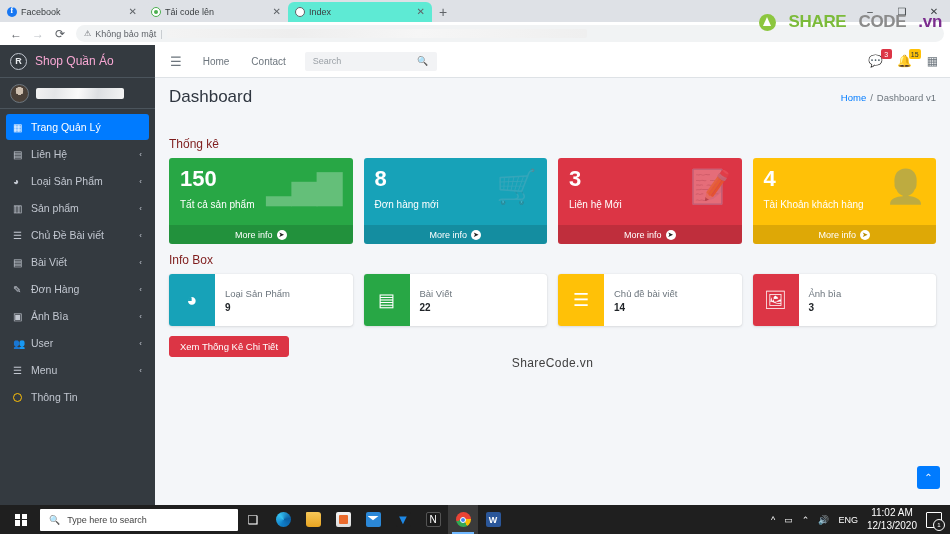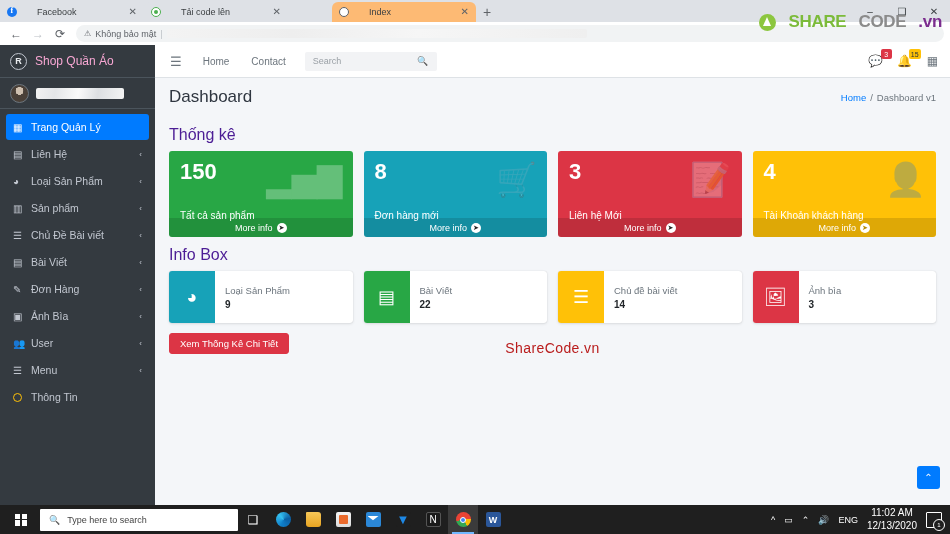--- a/index.html
+++ b/index.html
@@ -8,25 +8,25 @@
     font-family: "Liberation Sans", sans-serif;
     overflow: hidden;
     background: #fff;
   }
 
   
   .browser-chrome { width: 950px; background: #dee1e6; }
   .tabstrip { height: 22px; display: flex; align-items: flex-end; position: relative; }
   .tab {
     height: 20px; width: 144px; display: flex; align-items: center;
-    gap: 20px; padding: 0 7px; font-size: 9px; color: #3c4043;
+    gap: 4px; padding: 0 7px; font-size: 9px; color: #3c4043;
     border-radius: 6px 6px 0 0; position: relative;
   }
   .tab.inactive { background: #dee1e6; }
-  .tab.active { background: #fdba74; margin-left: 44px; }
+  .tab.active { background: #5eead4; }
   .tab-fav { width: 10px; height: 10px; border-radius: 50%; flex: none; }
   .fav-fb { background: #1877f2; position: relative; }
   .fav-fb::after {
     content: "f"; position: absolute; left: 3.5px; top: -1px;
     color: #fff; font-size: 8px; font-weight: bold; font-family: "Liberation Serif", serif;
   }
   .fav-green { background: #fff; border: 1px solid #4caf50; position: relative; }
   .fav-green::after {
     content: ""; position: absolute; left: 2px; top: 2px;
     width: 4px; height: 4px; border-radius: 50%; background: #4caf50;
@@ -163,34 +163,34 @@
 
   .page-head {
     height: 38px; display: flex; align-items: center;
     padding: 0 14px; background: #f4f6f9;
   }
   .page-title { font-size: 17px; color: #2f3640; font-weight: normal; }
   .breadcrumb { margin-left: auto; font-size: 9.5px; color: #6c757d; display: flex; gap: 4px; }
   .bc-link { color: #007bff; }
 
   .main { flex: 1; padding: 0 14px; overflow: hidden; position: relative; }
-  .section-title { font-size: 16px; color: #4c1d95; margin: 10px 0 7px; }
+  .section-title { font-size: 12px; color: #7f1d1d; margin: 21px 0 7px; }
 
   .smallbox-row { display: flex; gap: 11px; }
   .smallbox {
     flex: 1; border-radius: 3px; color: #fff; position: relative;
     overflow: hidden; min-height: 86px;
   }
   .sb-green { background: #28a745; }
   .sb-cyan  { background: #17a2b8; }
   .sb-red   { background: #dc3545; }
   .sb-yellow{ background: #ffc107; }
   .sb-inner { padding: 9px 11px 4px; position: relative; z-index: 2; }
   .sb-num { font-size: 22px; font-weight: bold; line-height: 1.05; }
-  .sb-txt { font-size: 10px; margin-top: 27px; }
+  .sb-txt { font-size: 10px; margin-top: 9px; }
   .sb-ico {
     position: absolute; right: 10px; top: 12px; font-size: 33px;
     opacity: 0.28; z-index: 1; line-height: 1;
   }
   .sb-foot {
     position: absolute; bottom: 0; left: 0; right: 0; height: 19px;
     background: rgba(0,0,0,0.13); display: flex; align-items: center;
     justify-content: center; gap: 4px; font-size: 9px;
   }
   .sb-foot .circ {
@@ -218,21 +218,21 @@
   .ib-num { font-size: 10px; font-weight: bold; color: #212529; margin-top: 3px; }
 
   .btn-detail {
     display: inline-flex; align-items: center; justify-content: center;
     margin-top: 10px; height: 21px; padding: 0 10px; background: #dc3545;
     color: #fff; font-size: 9.5px; border-radius: 3px; border: 1px solid #dc3545;
   }
 
   .watermark-mid {
     position: absolute; left: 50%; transform: translateX(-50%);
-    top: 224px; font-size: 14px; color: #b91c1c; letter-spacing: 0.4px;
+    top: 240px; font-size: 12px; color: #404040; letter-spacing: 0.4px;
   }
   .scroll-top {
     position: absolute; right: 10px; bottom: 16px; width: 23px; height: 23px;
     background: #007bff; border-radius: 3px; color: #fff; font-size: 10px;
     display: flex; align-items: center; justify-content: center;
   }
   .footer-wm {
     position: absolute; left: 0; right: 0; bottom: 0; height: 22px;
     display: flex; align-items: center; justify-content: center;
     font-size: 15px; color: #aeb3ba; border-top: 1px solid #e3e6ea;

